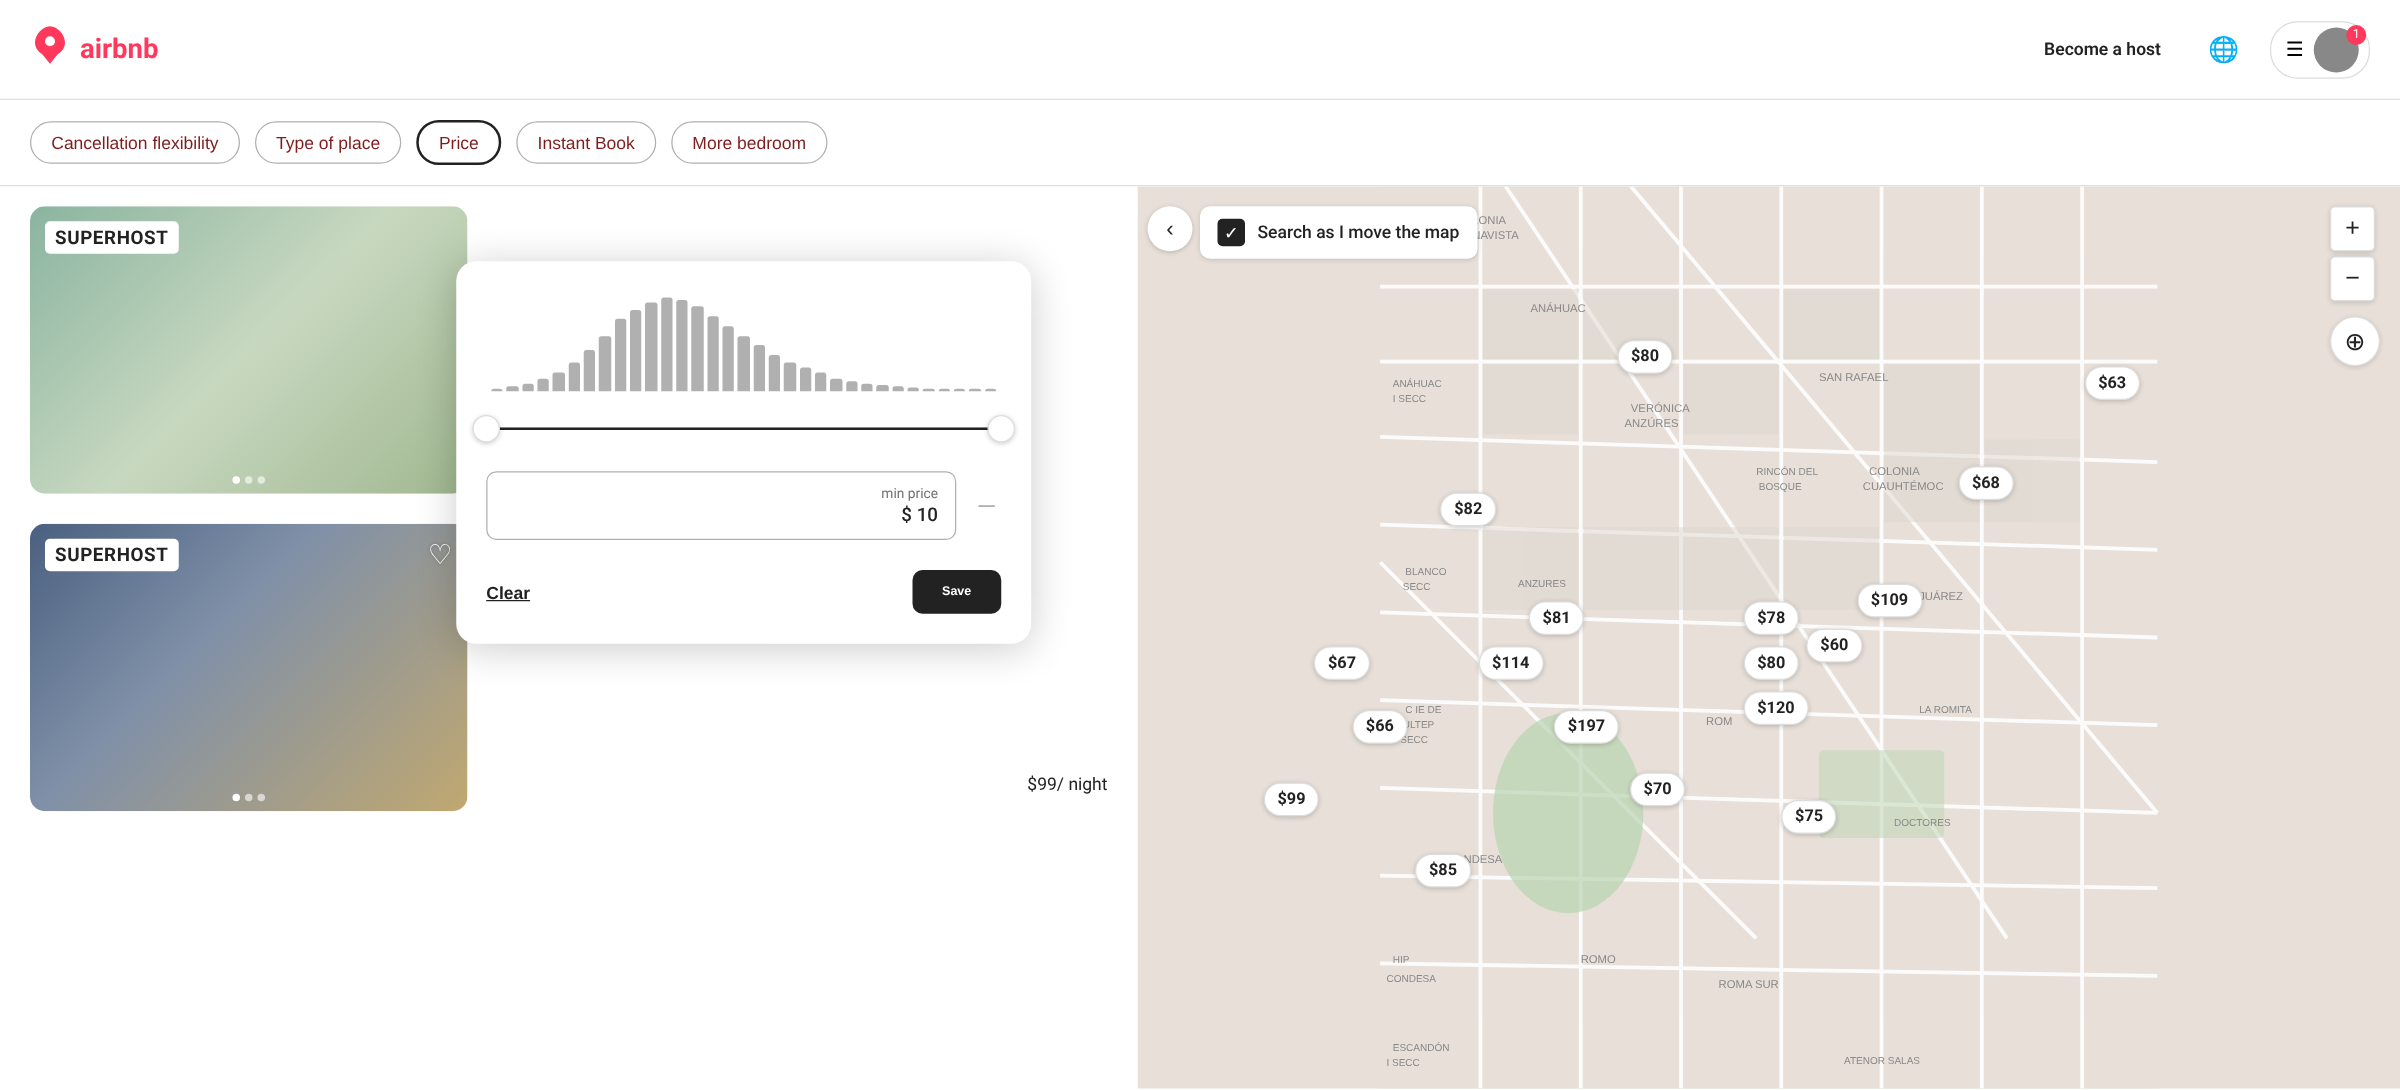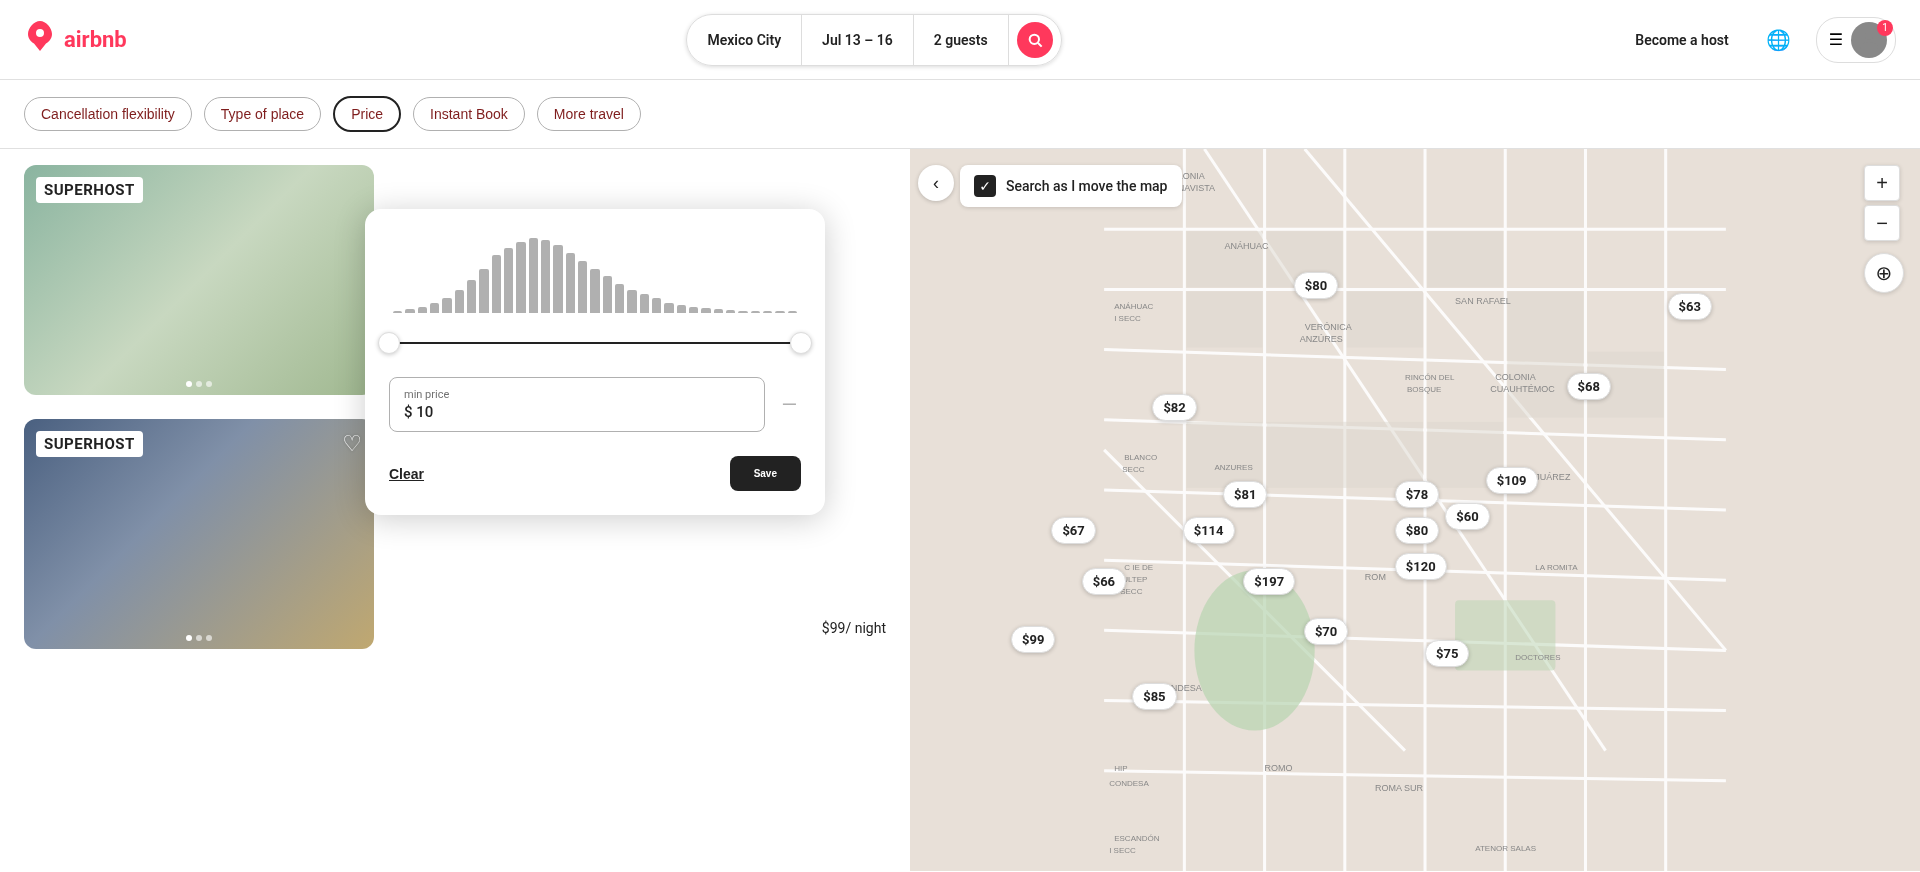--- a/index.html
+++ b/index.html
@@ -327,20 +327,21 @@
     }
     .handle-left { left: 0%; }
     .handle-right { left: 100%; }
 
     
     .price-inputs {
       display: flex;
       gap: 12px;
       align-items: center;
       margin-bottom: 24px;
+      text-align: right;
     }
     .price-input-group {
       flex: 1;
       border: 1px solid #b0b0b0;
       border-radius: 8px;
       padding: 10px 14px;
     }
     .price-input-label {
       font-size: 11px;
       color: #717171;
@@ -528,37 +529,20 @@
 <header class="header">
   <div class="logo-area">
     <span class="logo-icon">
       <svg width="32" height="32" viewBox="0 0 32 32" fill="#FF385C">
         <path d="M16 1C10 1 4 8 4 14c0 4 2.5 7.5 6 9.5L16 31l6-7.5c3.5-2 6-5.5 6-9.5C28 8 22 1 16 1zm0 16a4 4 0 110-8 4 4 0 010 8z"></path>
       </svg>
     </span>
     <span class="logo-text">airbnb</span>
   </div>
 
-  <div class="search-bar">
-    <div class="search-section">
-      <span>Mexico City</span>
-    </div>
-    <div class="search-section dates">
-      <span>Jul 13 – 16</span>
-    </div>
-    <div class="search-section guests">
-      <span>2 guests</span>
-    </div>
-    <button class="search-btn">
-      <svg width="16" height="16" viewBox="0 0 24 24" fill="none" stroke="white" stroke-width="3">
-        <circle cx="11" cy="11" r="7"></circle>
-        <line x1="16.5" y1="16.5" x2="22" y2="22"></line>
-      </svg>
-    </button>
-  </div>
 
   <div class="header-right">
     <span class="become-host">Become a host</span>
     <button class="globe-btn">🌐</button>
     <div class="avatar-area">
       <span>☰</span>
       <div class="avatar">
         <svg width="22" height="22" viewBox="0 0 24 24" fill="#888">
           <path d="M12 12c2.7 0 4.8-2.1 4.8-4.8S14.7 2.4 12 2.4 7.2 4.5 7.2 7.2 9.3 12 12 12zm0 2.4c-3.2 0-9.6 1.6-9.6 4.8v2.4h19.2v-2.4c0-3.2-6.4-4.8-9.6-4.8z"></path>
         </svg>
@@ -566,21 +550,21 @@
       <span class="notif-badge">1</span>
     </div>
   </div>
 </header>
 
 <div class="filter-bar">
   <button class="filter-btn">Cancellation flexibility</button>
   <button class="filter-btn">Type of place</button>
   <button class="filter-btn active">Price</button>
   <button class="filter-btn">Instant Book</button>
-  <button class="filter-btn">More travel</button>
+  <button class="filter-btn">More bedroom</button>
 </div>
 
 <div class="main-content">
 
   <div class="left-panel">
 
     <div class="listing-card">
       <div class="listing-image">
         <div class="img-placeholder-1"></div>
         <span class="superhost-badge">SUPERHOST</span>

